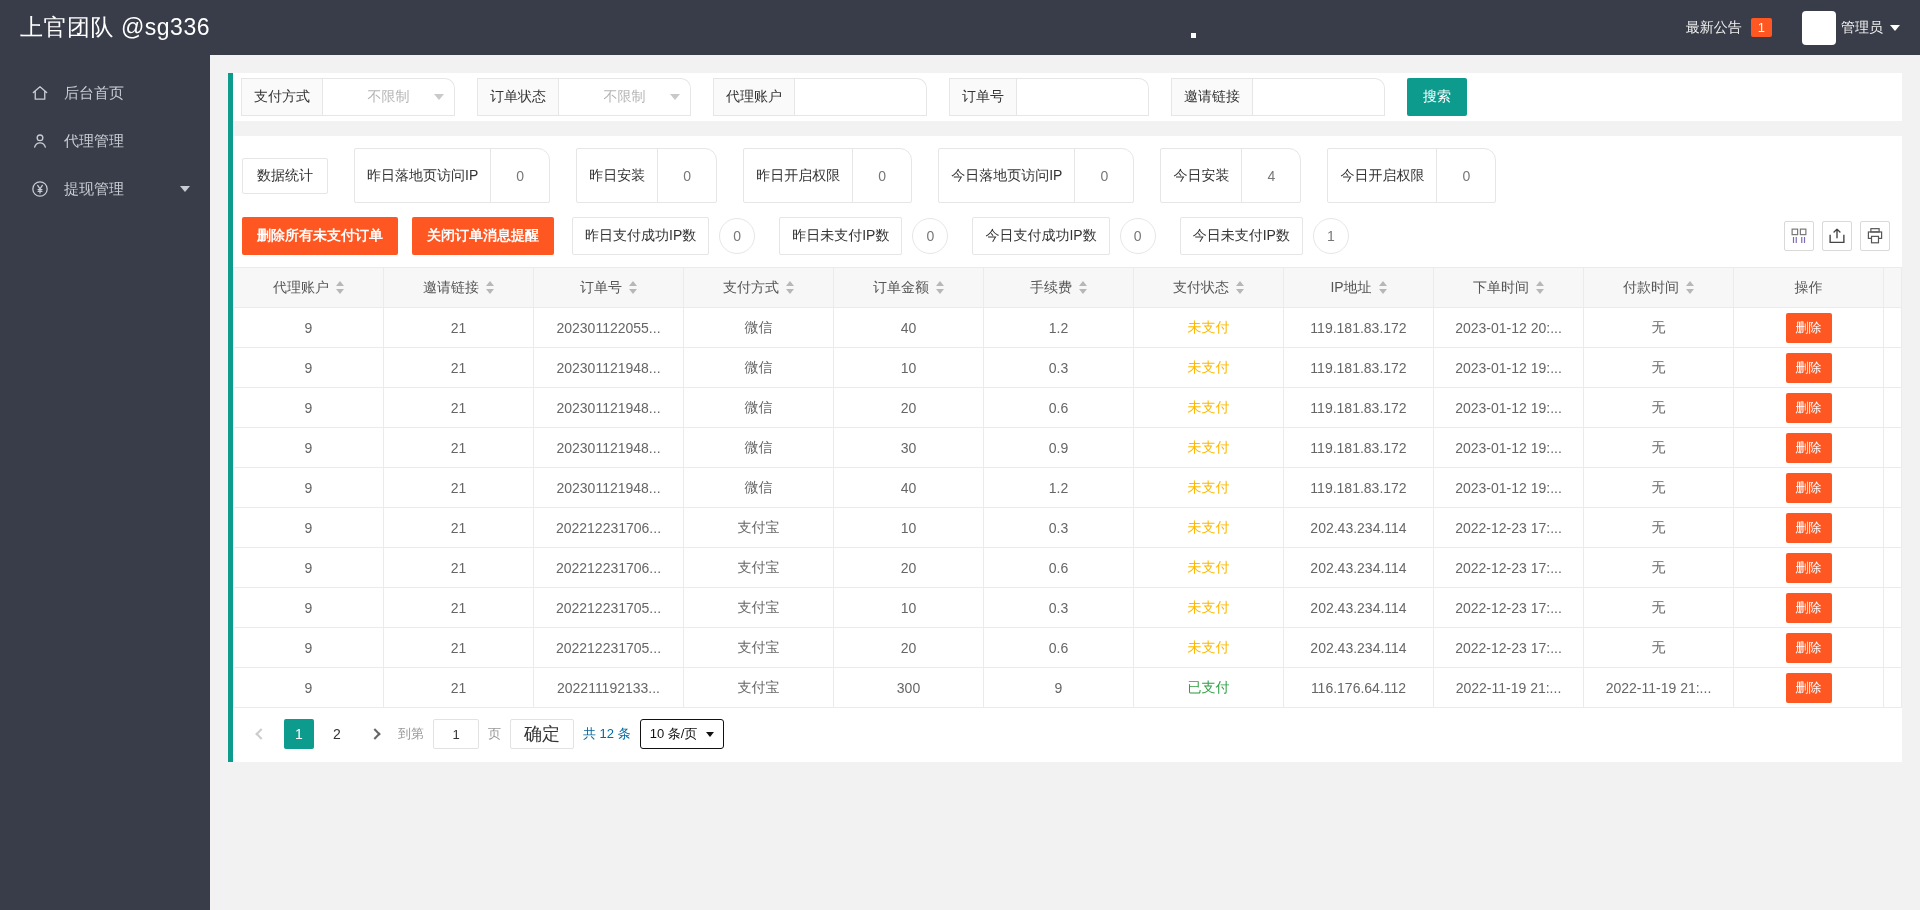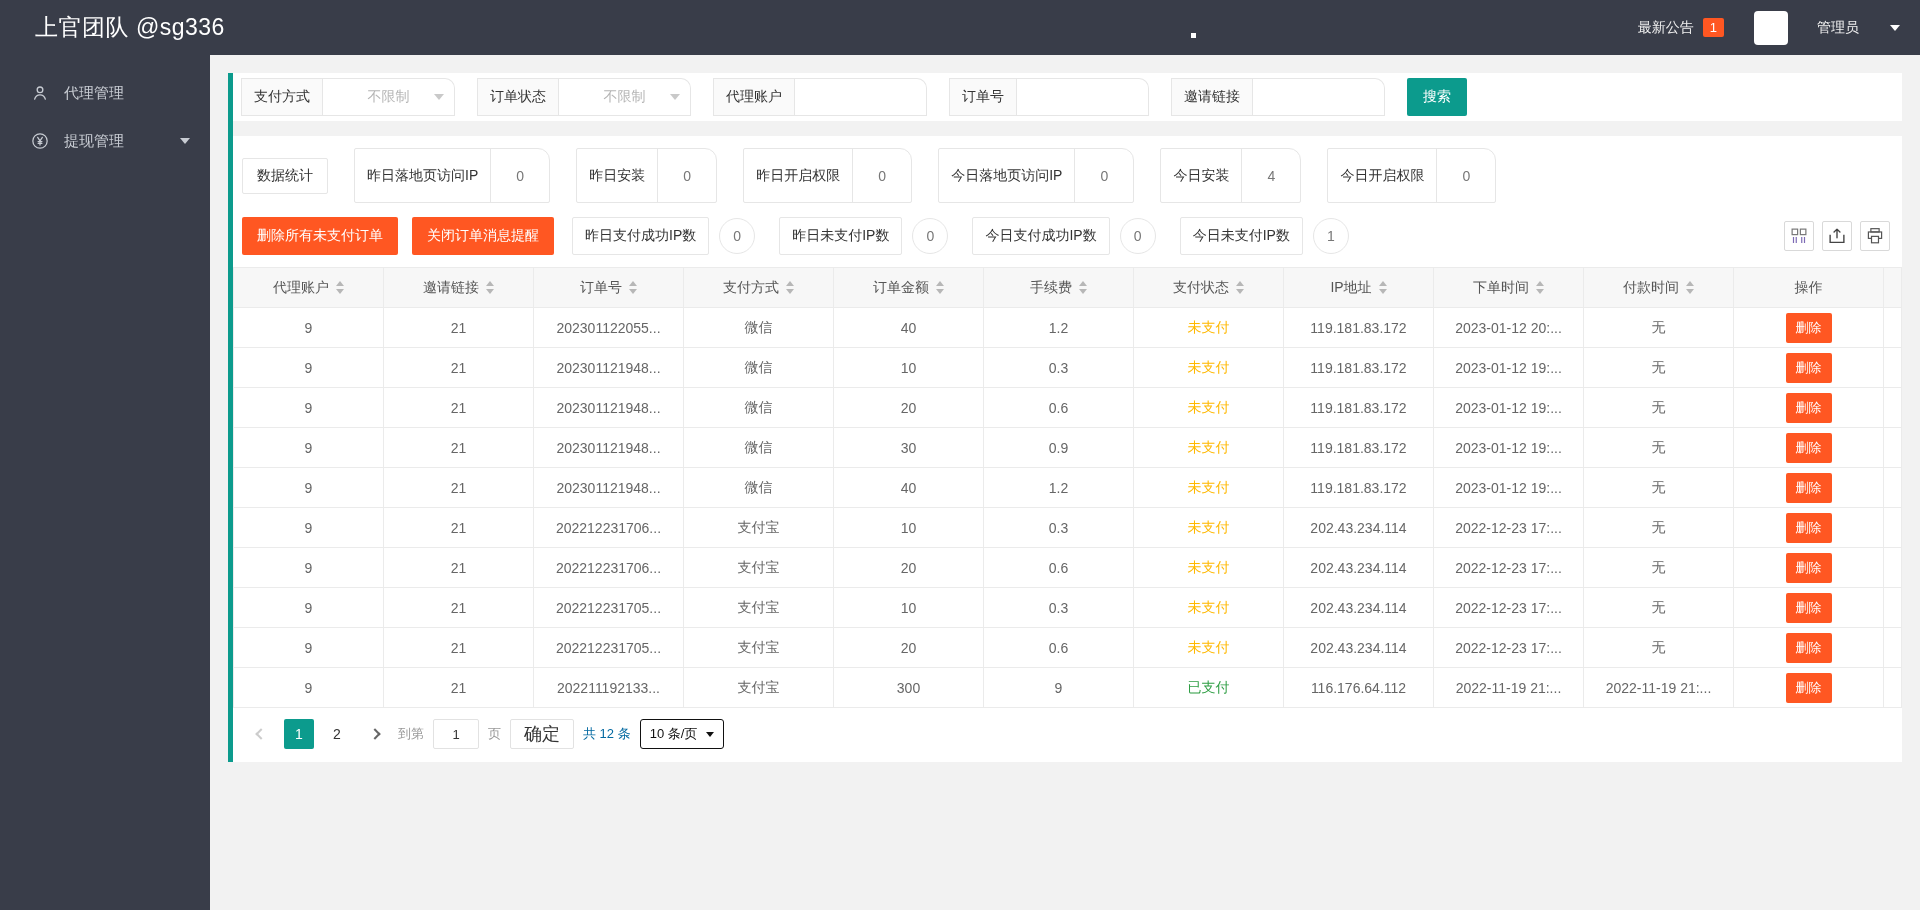--- a/index.html
+++ b/index.html
@@ -5,30 +5,30 @@
   * { box-sizing: border-box; }
   html,body { margin:0; padding:0; }
   body {
     width:1920px; height:910px; overflow:hidden;
     background:#f2f2f2;
     font-family:"Liberation Sans","DejaVu Sans",sans-serif;
     font-size:14px; color:#333;
   }
   
   .topbar { height:55px; background:#393d49; display:flex; align-items:center; position:relative; }
-  .logo { width:210px; flex:none; display:flex; align-items:center; gap:22px; padding-left:13px; }
+  .logo { width:210px; flex:none; display:flex; align-items:center; gap:7px; padding-left:13px; }
   .svg-icon { display:inline-flex; align-items:center; justify-content:center; }
   .svg-icon svg { width:100%; height:100%; display:block; }
   .logo-gear { width:27px; height:27px; color:#0c9b8d; }
   .logo-text { color:#fff; font-size:23px; letter-spacing:0.5px; white-space:nowrap; }
   .topbar-dot { position:absolute; left:1191px; top:33px; width:5px; height:5px; background:#fff; }
   .topbar-right { margin-left:auto; display:flex; align-items:center; gap:30px; padding-right:20px; color:#f0f0f0; font-size:14px; }
   .announce { display:inline-flex; align-items:center; cursor:pointer; }
   .badge { background:#ff5722; color:#fff; padding:2px 7px; border-radius:2px; margin-left:9px; font-size:13px; }
-  .userbox { display:inline-flex; align-items:center; cursor:pointer;gap:24px; }
+  .userbox { display:inline-flex; align-items:center; cursor:pointer; }
   .avatar { width:34px; height:34px; background:#fff; border-radius:4px; display:inline-flex; align-items:center; justify-content:center; margin-right:5px; }
   .caret-down { width:0; height:0; border-left:5px solid transparent; border-right:5px solid transparent; border-top:6px solid #fff; display:inline-block; margin-left:7px; }
   
   .layout { display:flex; height:855px; }
   .sidebar { width:210px; flex:none; background:#393d49; padding-top:14px; }
   .menu-item { height:48px; display:flex; align-items:center; gap:14px; padding:0 20px 0 30px; color:#c8ccd3; font-size:15px; cursor:pointer; }
   .menu-item.active { background:#0c9b8d; color:#fff; }
   .menu-icon { width:20px; height:20px; flex:none; }
   .side-caret { margin-left:auto; width:0; height:0; border-left:5px solid transparent; border-right:5px solid transparent; border-top:6px solid #c8ccd3; }
   .main { flex:1; background:#f2f2f2; padding:18px 18px 0; overflow:hidden; }
@@ -44,21 +44,21 @@
   .fg-input { padding:0 10px; font-size:14px; outline:none; color:#333; }
   .search-btn { height:38px; padding:0 16px; background:#0c9b8d; color:#fff; border:none; border-radius:2px; font-size:14px; cursor:pointer; }
   
   .main-card { background:#fff; margin-top:15px; padding-top:12px; }
   .stats-row { display:flex; align-items:center; gap:26px; padding-left:9px; }
   .stat-title { height:36px; display:flex; align-items:center; padding:14px 14px; border:1px solid #e6e6e6; border-radius:2px; color:#333; }
   .stat-box { display:flex; height:55px; border:1px solid #e6e6e6; border-radius:2px 12px 2px 2px; }
   .stat-label { display:flex; align-items:center; padding:0 12px; border-right:1px solid #e6e6e6; color:#333; }
   .stat-value { min-width:58px; display:flex; align-items:center; justify-content:center; color:#777; }
   .actions-row { display:flex; align-items:center; margin-top:14px; padding:0 12px 0 9px; }
-  .danger-btn { height:38px; padding:8px 15px; background:#ff5722; color:#fff; border:none; border-radius:2px; font-size:14px; margin-right:14px; cursor:pointer; white-space:nowrap; }
+  .danger-btn { height:38px; padding:8px 15px; background:#ff5722; color:#fff; border:none; border-radius:2px; font-size:14px; margin-right:14px; cursor:pointer; white-space:nowrap;font-weight:bold; }
   .counters { display:flex; align-items:center; gap:24px; margin-left:4px; }
   .counter { display:flex; align-items:center; gap:10px; }
   .counter-label { height:38px; display:flex; align-items:center; padding:0 12px; border:1px solid #e6e6e6; border-radius:2px; color:#333; white-space:nowrap; }
   .counter-badge { width:36px; height:36px; border:1px solid #e6e6e6; border-radius:50%; display:flex; align-items:center; justify-content:center; color:#777; background:#fff; }
   .tools { margin-left:auto; display:flex; gap:8px; }
   .tool-btn { width:30px; height:30px; border:1px solid #d9d9d9; background:#fff; border-radius:2px; display:flex; align-items:center; justify-content:center; cursor:pointer; padding:0; }
   .tool-btn .svg-icon { width:22px; height:22px; }
   
   .orders-table { width:100%; border-collapse:collapse; table-layout:fixed; margin-top:12px; font-size:14px; color:#666; }
   .orders-table th, .orders-table td { border:1px solid #ebebeb; text-align:center; height:40px; padding:0 6px; overflow:hidden; white-space:nowrap; text-overflow:ellipsis; }
@@ -112,20 +112,28 @@
       </span>
     </div>
   </header>
 
   <div class="layout">
     <aside class="sidebar">
       <nav id="sidebar-menu">
           <div class="menu-item">
             <span class="svg-icon menu-icon">
               <svg xmlns="http://www.w3.org/2000/svg" viewBox="0 0 24 24">
+                <path d="M4 11.4 12 4.6l8 6.8M6.3 10v9.4h11.4V10" fill="none" stroke="currentColor" stroke-width="1.6" stroke-linecap="round" stroke-linejoin="round"></path>
+              </svg>
+            </span>
+            <span>后台首页</span>
+          </div>
+          <div class="menu-item">
+            <span class="svg-icon menu-icon">
+              <svg xmlns="http://www.w3.org/2000/svg" viewBox="0 0 24 24">
                 <circle cx="12" cy="8.2" r="3.4" fill="none" stroke="currentColor" stroke-width="1.6"></circle>
                 <path d="M5.6 19.4c.9-3.5 3.3-5.2 6.4-5.2s5.5 1.7 6.4 5.2" fill="none" stroke="currentColor" stroke-width="1.6" stroke-linecap="round"></path>
               </svg>
             </span>
             <span>代理管理</span>
           </div>
           <div class="menu-item">
             <span class="svg-icon menu-icon">
               <svg xmlns="http://www.w3.org/2000/svg" viewBox="0 0 24 24">
                 <circle cx="12" cy="12" r="8.6" fill="none" stroke="currentColor" stroke-width="1.5"></circle>

